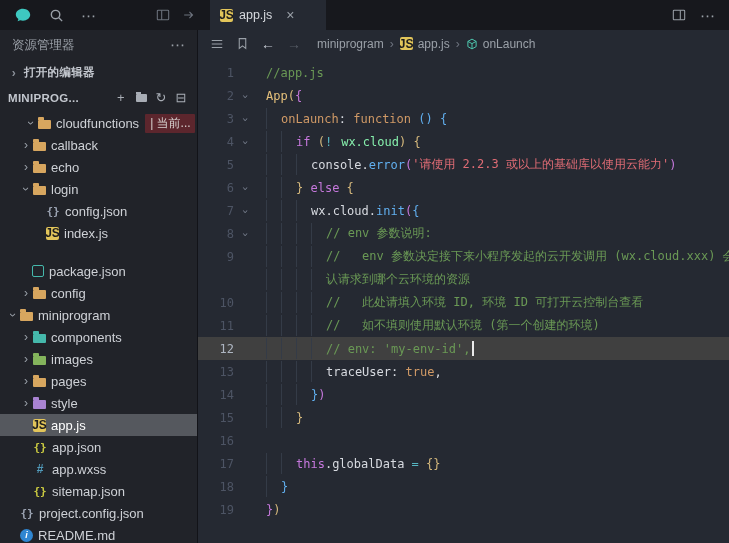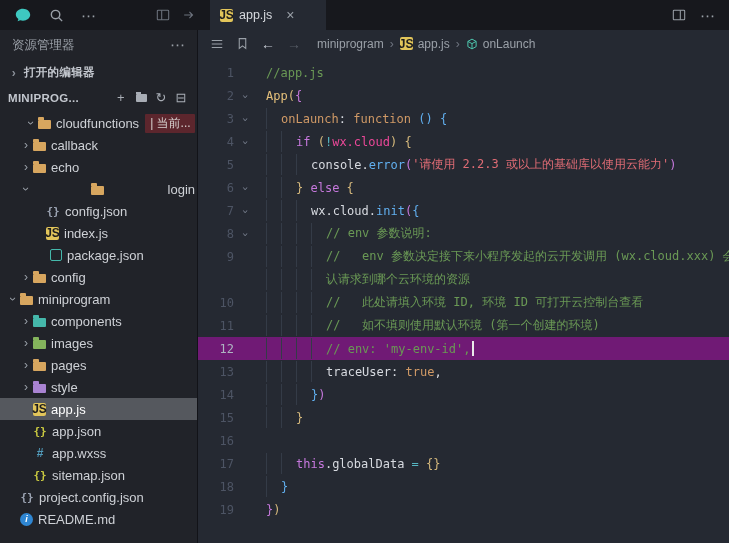--- a/index.html
+++ b/index.html
@@ -56,33 +56,33 @@
   
   .editor{flex:1;display:flex;flex-direction:column;min-width:0;background:#252932;}
   .edhead{height:27px;flex:0 0 27px;display:flex;align-items:center;gap:12px;padding:0 12px;color:#8d939c;}
   .nav-arrow{font-size:14px;color:#c5cad2;cursor:pointer;}
   .nav-arrow.dim{color:#565c66;}
   .crumbs{display:flex;align-items:center;gap:6px;font-size:12px;color:#9aa0a8;margin-left:4px;}
   .citem{display:flex;align-items:center;gap:5px;cursor:pointer;}
   .csep{color:#6d737e;}
   .code{flex:1;font-family:"DejaVu Sans Mono",monospace;font-size:12px;padding-top:4px;overflow:hidden;}
   .cl{height:23px;display:flex;align-items:center;}
-  .cl.cur{background:#701a75;}
+  .cl.cur{background:#404040;}
   .gut{width:36px;flex:0 0 36px;text-align:right;color:#4d5464;padding-right:2px;}
   .cl.cur .gut{color:#aeb6c2;}
   .fold{width:18px;flex:0 0 18px;text-align:center;color:#7d8594;cursor:pointer;}
   .fchev{display:inline-block;transform:rotate(90deg);font-size:11px;}
   .ct{display:flex;align-items:center;white-space:pre;padding-left:12px;min-width:0;}
   .ig{display:inline-block;width:14px;height:21px;border-left:1px solid #343b47;flex:0 0 14px;}
   .caret{display:inline-block;width:2px;height:15px;background:#eaeaea;margin-left:1px;animation:blink 1s steps(1) infinite;}
   @keyframes blink{50%{opacity:0;}}
   
   .tk{color:#d7dae0;}
   .tk.cm{color:#6a9955;} .tk.st{color:#e06c75;} .tk.kw{color:#c678dd;} .tk.or{color:#d19a66;}
-  .tk.yl{color:#e5c07b;} .tk.bl{color:#61afef;} .tk.cy{color:#56b6c2;} .tk.rd{color:#ec4899;}
+  .tk.yl{color:#e5c07b;} .tk.bl{color:#61afef;} .tk.cy{color:#56b6c2;} .tk.rd{color:#86efac;margin-left:9px;}
   .tk.b1{color:#d7ba7d;} .tk.b2{color:#c678dd;} .tk.b3{color:#61afef;} .tk.d{color:#d7dae0;}
 </style>
 </head>
 <body>
 
 <div class="app">
 
   <header class="titlebar">
     <div class="tl-group">
       <span class="ticon">
@@ -158,36 +158,36 @@
           <div class="titem" style="padding-left: 19px;">
             <span class="tchev">›</span>
             <span class="ficon folder folder-orange"></span>
             <span class="tlabel">callback</span>
           </div>
           <div class="titem" style="padding-left: 19px;">
             <span class="tchev">›</span>
             <span class="ficon folder folder-orange"></span>
             <span class="tlabel">echo</span>
           </div>
-          <div class="titem" style="padding-left: 19px; justify-content: space-between;">
+          <div class="titem" style="padding-left: 19px;">
             <span class="tchev open">›</span>
             <span class="ficon folder folder-orange"></span>
             <span class="tlabel">login</span>
           </div>
           <div class="titem" style="padding-left: 32px;">
             <span class="tchev"></span>
             <span class="ficon jsonic gray">{}</span>
             <span class="tlabel">config.json</span>
           </div>
           <div class="titem" style="padding-left: 32px;">
             <span class="tchev"></span>
             <span class="ficon jsic">JS</span>
             <span class="tlabel">index.js</span>
           </div>
-          <div class="titem" style="padding-left: 36px;">
+          <div class="titem" style="padding-left: 18px; margin-top: 16px;">
             <span class="tchev"></span>
             <span class="ficon pkgic"></span>
             <span class="tlabel">package.json</span>
           </div>
           <div class="titem" style="padding-left: 19px;">
             <span class="tchev">›</span>
             <span class="ficon folder folder-orange"></span>
             <span class="tlabel">config</span>
           </div>
           <div class="titem" style="padding-left: 6px;">

